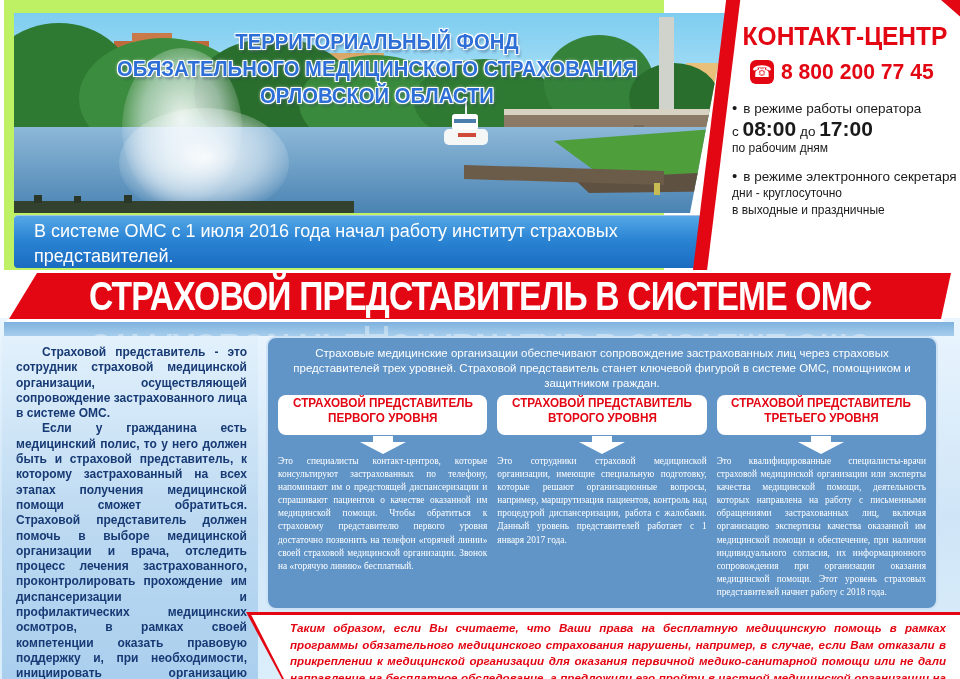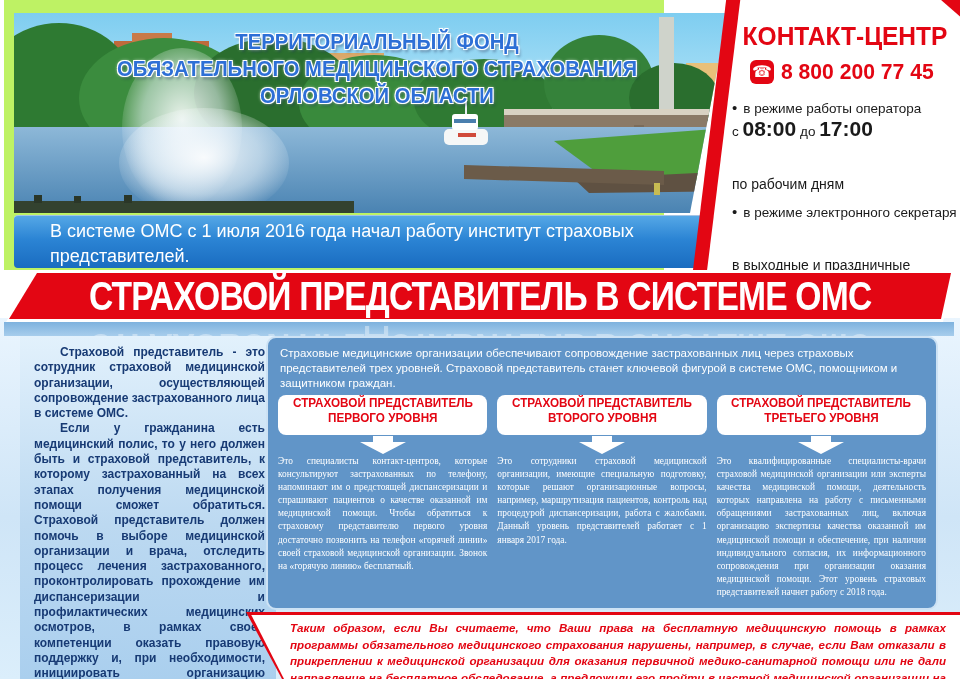--- a/index.html
+++ b/index.html
@@ -19,65 +19,65 @@
     color:#2d6fd6;font-weight:bold;line-height:27px;letter-spacing:0px;
     transform:scaleX(.92);transform-origin:50% 0;
     text-shadow:-1px -1px 0 #fff,1px -1px 0 #fff,-1px 1px 0 #fff,1px 1px 0 #fff,0 0 4px #fff,2px 3px 3px rgba(20,40,80,.45);}
   .photo-title .t1{font-size:22px;}
   .photo-title .t2{font-size:22px;}
   .photo-title .t3{font-size:22px;}
   .intro-band{position:absolute;left:10px;top:215px;width:726px;height:53px;
     background:linear-gradient(180deg,#55a7e6 0%,#2b84d4 45%,#1a6cc0 100%);
     border-radius:4px;border-top:1px solid rgba(255,255,255,.6);
     clip-path:polygon(0 0,688px 0,681px 100%,0 100%);
-    color:#ffffff;font-size:18px;line-height:25px;padding-top:3px;box-sizing:border-box;padding-left:36px;}
+    color:#ffffff;font-size:18px;line-height:25px;padding-top:3px;box-sizing:border-box;padding-left:20px;}
   .red-stripe{position:absolute;left:705px;top:-20px;width:14px;height:320px;background:#e30613;transform:rotate(7deg);}
   .corner-red{position:absolute;right:0;top:0;width:28px;height:20px;background:#e30613;
     clip-path:polygon(18% 0,100% 0,100% 100%);}
 
   
   .contact{position:absolute;left:728px;top:6px;width:226px;color:#1a1a1a;}
   .contact-title{margin-top:16px;text-align:center;color:#e30613;font-weight:bold;font-size:25px;letter-spacing:0;transform:scaleX(.98);}
   .phone-row{margin-top:8px;display:flex;align-items:center;justify-content:center;gap:7px;}
   .phone-ico{width:24px;height:24px;background:#e30613;border-radius:6px;color:#fff;font-size:16px;
     display:flex;align-items:center;justify-content:center;line-height:1;}
   .phone-num{color:#e30613;font-weight:bold;font-size:22px;letter-spacing:0;transform:scaleX(.96);transform-origin:0 50%;white-space:nowrap;}
   .sched{margin-top:14px;font-size:13.5px;line-height:17px;}
   .sched .row-label{display:flex;gap:6px;align-items:baseline;margin-top:10px;}
   .sched .bullet{font-size:15px;}
   .timeline{margin-top:3px;white-space:nowrap;}
   .timeline .small{font-size:13.5px;}
   .timeline .big{font-size:21px;font-weight:bold;letter-spacing:0;margin-top:31px;}
-  .note-line{font-size:14px;line-height:17px;margin-top:36px;}
+  .note-line{font-size:12px;line-height:17px;}
 
   
   .banner-outer{position:absolute;left:6px;top:270px;width:948px;height:52px;background:#ffffff;
     clip-path:polygon(30px 0,100% 0,calc(100% - 11px) 100%,0 100%);}
   .banner-inner{position:absolute;left:3px;top:3px;right:3px;bottom:3px;background:#e30613;
     clip-path:polygon(28px 0,100% 0,calc(100% - 10px) 100%,0 100%);
     display:flex;align-items:center;justify-content:center;}
   .banner-text{color:#ffffff;font-weight:bold;font-size:41px;white-space:nowrap;letter-spacing:-1px;
     transform:scaleX(.82);transform-origin:50% 50%;}
   .reflection{position:absolute;left:4px;top:322px;width:950px;height:14px;overflow:hidden;
     background:linear-gradient(180deg,#7eb2de 0%,#a7cdec 100%);}
   .refl-text{position:absolute;left:0;right:0;top:-38px;height:52px;display:flex;align-items:center;justify-content:center;
     transform:scaleY(-1);transform-origin:50% 45px;}
   .refl-text span{color:rgba(255,255,255,.38);font-weight:bold;font-size:41px;white-space:nowrap;letter-spacing:-1px;transform:scaleX(.82);}
 
   
-  .left-col{position:absolute;left:20px;top:336px;width:256px;height:343px;
+  .left-col{position:absolute;left:2px;top:336px;width:256px;height:343px;
     background:linear-gradient(180deg,#e2f1fc 0%,#bcd9f1 55%,#aacfee 100%);
     box-sizing:border-box;padding:9px 11px 0 14px;
     color:#173a74;font-weight:bold;font-size:12px;line-height:15.3px;text-align:justify;}
   .left-col p{margin:0;text-indent:26px;}
 
   
   .levels-panel{position:absolute;left:266px;top:336px;width:672px;height:274px;
     background:#6195c8;border:2px solid #cde2f4;border-radius:10px;box-sizing:border-box;}
-  .levels-intro{color:#ffffff;font-size:11.5px;line-height:15px;text-align:left;padding:8px 12px 2px;}
+  .levels-intro{color:#ffffff;font-size:11.5px;line-height:15px;text-align:center;padding:8px 12px 2px;}
   .cols{display:flex;gap:10px;padding:2px 10px 0;}
   .col{flex:1;display:flex;flex-direction:column;align-items:center;}
   .level-head{width:100%;box-sizing:border-box;background:#ffffff;border-radius:8px;height:40px;
     display:flex;flex-direction:column;align-items:center;justify-content:flex-start;}
   .level-head .l1,.level-head .l2{color:#e30613;font-weight:bold;font-size:13px;line-height:15px;white-space:nowrap;
     transform:scaleX(.9);}
   .arrow{margin:1px auto 1px;display:block;}
   .level-body{color:#ffffff;font-size:9.4px;line-height:13.1px;text-align:justify;width:100%;font-family:Liberation Serif, serif;}
 
   
@@ -192,22 +192,22 @@
           <span class="big">08:00</span>
           <span class="small">до</span>
           <span class="big">17:00</span>
         </div>
         <div class="note-line">по рабочим дням</div>
 
         <div class="row-label">
           <span class="bullet">•</span>
           <span>в режиме электронного секретаря</span>
         </div>
+        <div class="note-line">дни - круглосуточно</div>
         <div class="note-line">в выходные и праздничные</div>
-        <div class="note-line">дни - круглосуточно</div>
       </div>
     </div>
   </div>
 
   <div class="banner-outer">
     <div class="banner-inner">
       <div class="banner-text">СТРАХОВОЙ ПРЕДСТАВИТЕЛЬ В СИСТЕМЕ ОМС</div>
     </div>
   </div>
   <div class="reflection">

